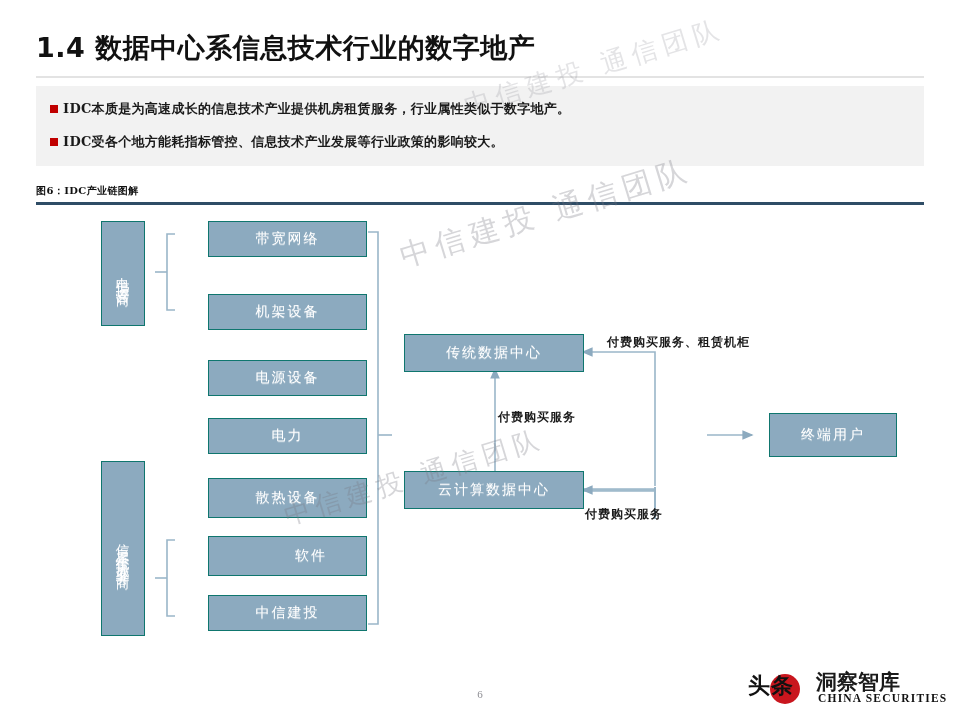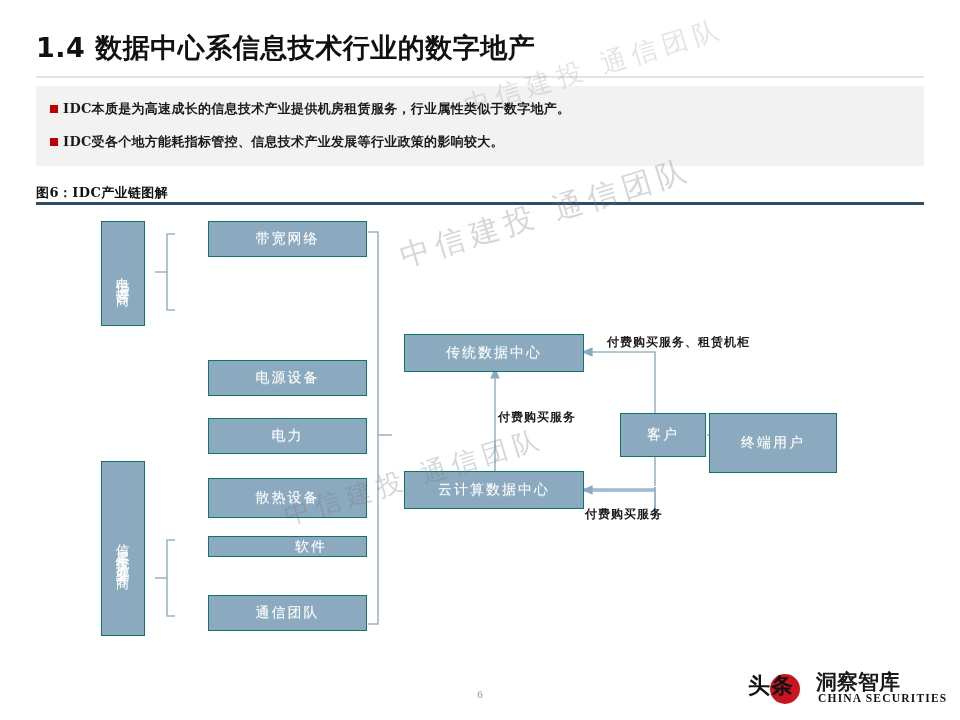--- a/index.html
+++ b/index.html
@@ -39,21 +39,21 @@
   }
   .bullet-txt{
     font-size:13px;font-weight:bold;color:#1a1a1a;
     font-family:"DejaVu Serif","Liberation Serif",serif;
     letter-spacing:.3px;
   }
 
   
   .fig-cap{
     position:absolute;left:36px;top:184px;
-    font-size:13px;font-weight:bold;color:#111;
+    font-size:10px;font-weight:bold;color:#111;
     font-family:"DejaVu Serif","Liberation Serif",serif;
     letter-spacing:.4px;white-space:nowrap;
   }
   .fig-rule{
     position:absolute;left:36px;top:202px;width:888px;height:2.5px;
     background:#2f4d66;
   }
 
   
   .diagram{position:absolute;left:0;top:206px;width:960px;height:460px;}
@@ -243,30 +243,30 @@
 
         <path d="M707,229 L752,229" marker-end="url(#ah)"></path>
       </g>
     </svg>
 
     <div class="node vert" style="left:101px;top:15px;width:44px;height:105px;">电信运营商</div>
 
     <div class="node vert" style="left:101px;top:255px;width:44px;height:175px;">信息系统集成业务商</div>
 
     <div class="node" style="left:208px;top:15px;width:159px;height:36px;">带宽网络</div>
+    <div class="node" style="left:208px;top:88px;width:159px;height:36px;">机架设备</div>
     <div class="node" style="left:208px;top:212px;width:159px;height:36px;">电力</div>
     <div class="node" style="left:208px;top:154px;width:159px;height:36px;">电源设备</div>
     <div class="node" style="left:208px;top:272px;width:159px;height:40px;">散热设备</div>
-    <div class="node" style="left:208px;top:330px;width:159px;height:21px;padding-left:47px;">软件</div>
-    <div class="node" style="left:208px;top:389px;width:159px;height:36px;">通信团队</div>
+    <div class="node" style="left:208px;top:330px;width:159px;height:40px;padding-left:47px;">软件</div>
+    <div class="node" style="left:208px;top:389px;width:159px;height:36px;">中信建投</div>
 
     <div class="node" style="left:404px;top:128px;width:180px;height:38px;">传统数据中心</div>
     <div class="node" style="left:404px;top:265px;width:180px;height:38px;">云计算数据中心</div>
-    <div class="node" style="left:620px;top:207px;width:86px;height:44px;">客户</div>
-    <div class="node" style="left:709px;top:207px;width:128px;height:60px;">终端用户</div>
+    <div class="node" style="left:769px;top:207px;width:128px;height:44px;">终端用户</div>
 
     <div class="lbl" style="left:607px;top:128px;">付费购买服务、租赁机柜</div>
     <div class="lbl" style="left:498px;top:203px;">付费购买服务</div>
     <div class="lbl" style="left:585px;top:300px;">付费购买服务</div>
   </div>
 
   <div class="wm w1">中信建投 通信团队</div>
   <div class="wm w2">中信建投 通信团队</div>
   <div class="wm w3">中信建投 通信团队</div>
 

